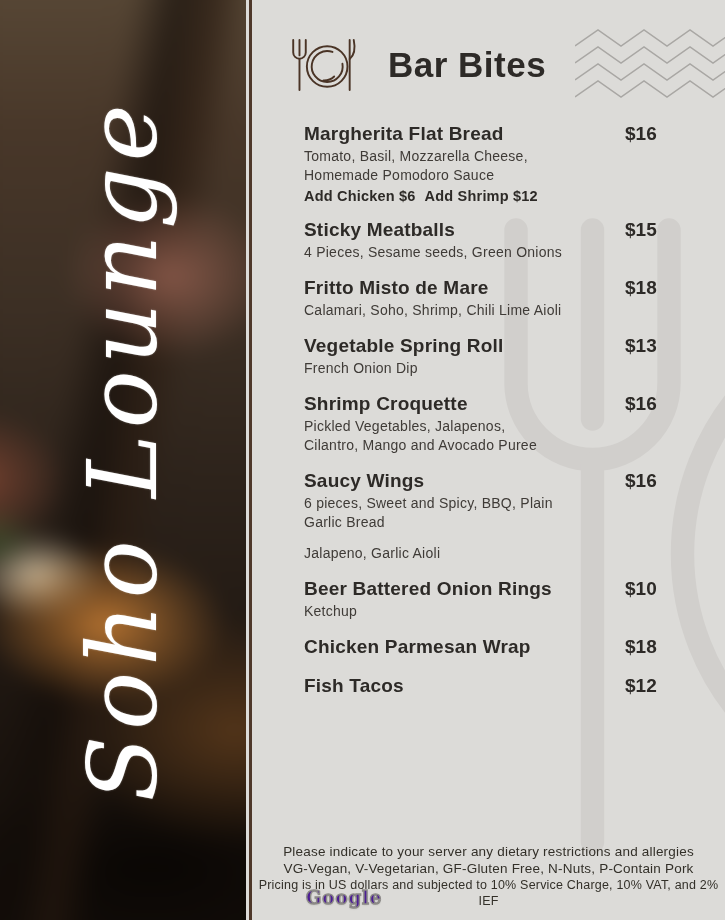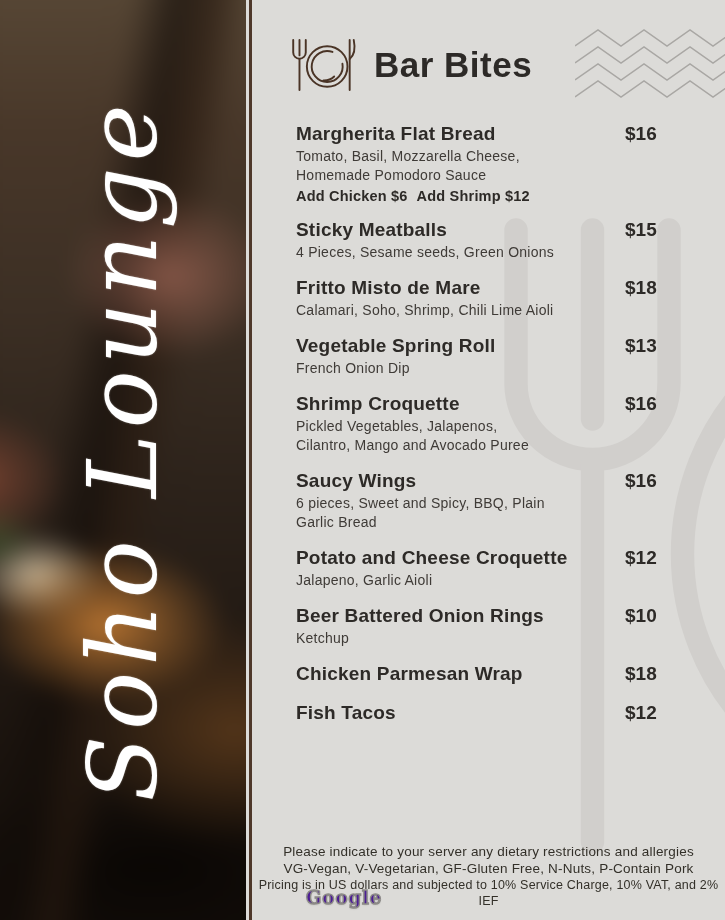--- a/index.html
+++ b/index.html
@@ -30,26 +30,26 @@
     font-family:"DejaVu Serif",serif;font-style:italic;font-size:96px;letter-spacing:6px;
     color:var(--script-white);text-shadow:0 0 2px rgba(255,255,255,.4);}
 
   
   .divider{position:absolute;left:249px;top:0;width:3px;height:920px;background:var(--divider-brown);}
 
   
   .menu{position:absolute;left:252px;top:0;right:0;bottom:0;overflow:hidden;}
   .watermark{position:absolute;left:165px;top:158px;width:900px;height:756px;
     color:var(--watermark-gray);pointer-events:none;}
-  .menu-header{position:absolute;left:32px;top:34px;display:flex;align-items:center;gap:14px;}
+  .menu-header{position:absolute;left:32px;top:34px;display:flex;align-items:center;gap:28px;}
   .logo-icon{width:76px;height:62px;color:var(--accent-brown);}
   .menu-title{font-size:35px;font-weight:600;letter-spacing:.5px;color:var(--text-primary);}
   .zigzag{position:absolute;top:27px;right:-6px;width:156px;height:72px;color:var(--zigzag-gray);}
 
-  .items{position:absolute;left:44px;right:26px;top:120px;}
+  .items{position:absolute;left:52px;right:26px;top:120px;}
   .menu-item{margin-bottom:12px;position:relative;}
   .item-row{display:flex;align-items:baseline;}
   .item-name{flex:1;font-size:19px;font-weight:700;line-height:27px;letter-spacing:.2px;color:var(--text-primary);}
   .item-price{flex:none;width:74px;font-size:19px;font-weight:700;line-height:27px;color:var(--text-primary);}
   .item-desc{font-size:14px;line-height:19px;letter-spacing:.25px;color:var(--text-secondary);}
   .item-addons{display:flex;gap:9px;margin-top:3px;font-size:14.5px;font-weight:700;letter-spacing:.2px;color:var(--text-primary);}
   .item-addons:empty{display:none;}
 
   .footer{position:absolute;left:0;right:0;top:843px;text-align:center;color:#333029;}
   .footer p{font-size:13.5px;line-height:17px;letter-spacing:.2px;}
@@ -159,24 +159,20 @@
   <article class="menu-item">
     <div class="item-row">
       <h3 class="item-name">Saucy Wings</h3>
       <div class="item-price">$16</div>
     </div>
     <p class="item-desc">6 pieces, Sweet and Spicy, BBQ, Plain<br>Garlic Bread</p>
 
   </article>
 
   <article class="menu-item">
-    <div class="item-row">
-      <h3 class="item-name">Potato and Cheese Croquette</h3>
-      <div class="item-price">$12</div>
-    </div>
     <p class="item-desc">Jalapeno, Garlic Aioli</p>
 
   </article>
 
   <article class="menu-item">
     <div class="item-row">
       <h3 class="item-name">Beer Battered Onion Rings</h3>
       <div class="item-price">$10</div>
     </div>
     <p class="item-desc">Ketchup</p>

